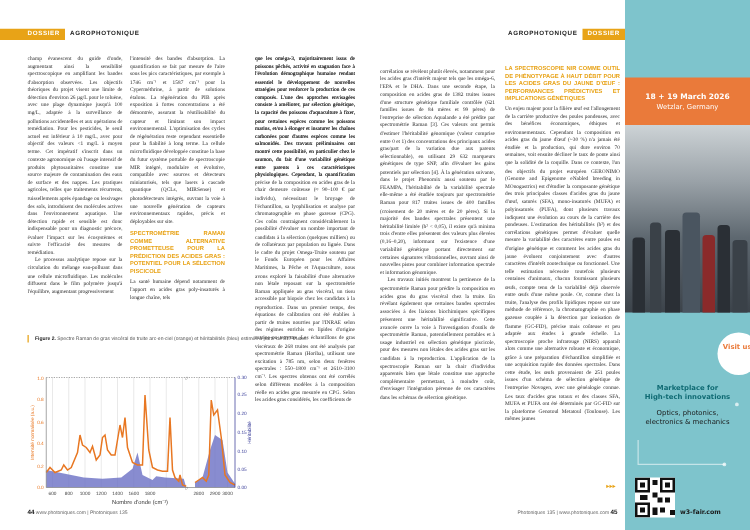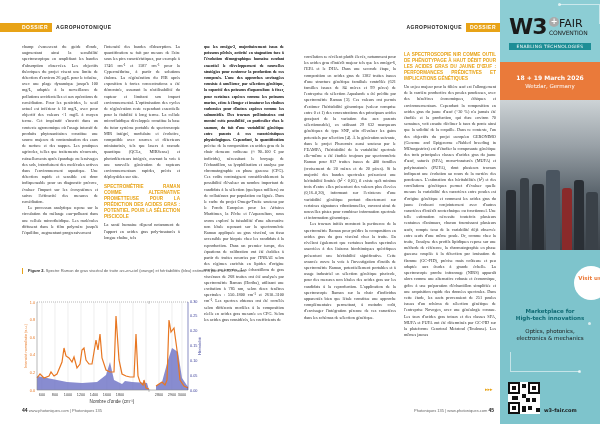--- a/index.html
+++ b/index.html
@@ -176,31 +176,20 @@
   <span style="position:absolute; left:185px; top:386px; color:#e8a317; font-size:5px; font-family:'DejaVu Sans',sans-serif;">▸▸▸</span>
 
   <div class="footer" style="right:6px;">
     <span>Photoniques 135</span> |
     <span>www.photoniques.com</span>
     <b>45</b>
   </div>
 </div>
 
 <div class="ad">
-  <div class="ad-top">
-    <div class="circuit" style="left:60px; top:4px; width:40px; height:20px; border-left:none; border-bottom:none;"></div>
-    <div class="dot" style="left:58px; top:3px;"></div>
-    <div class="logo">
-      <span class="logo-w3">W3</span>
-      <span class="logo-plus">+</span>
-      <span class="logo-fair">FAIR</span>
-      <span class="logo-conv">CONVENTION</span>
-    </div>
-    <div class="enabling">ENABLING TECHNOLOGIES</div>
-  </div>
   <div class="ad-orange">
     <div class="ad-date">18 + 19 March 2026</div>
     <div class="ad-loc">Wetzlar, Germany</div>
   </div>
   <div class="ad-photo">
     <div class="p" style="left:6px; width:10px; height:60px;"></div>
     <div class="p" style="left:20px; width:9px; height:72px; background:#3a4148;"></div>
     <div class="p" style="left:32px; width:12px; height:66px;"></div>
     <div class="p" style="left:46px; width:14px; height:80px; background:#4a5560;"></div>
     <div class="p" style="left:62px; width:10px; height:62px; background:#8a2a2a;"></div>

